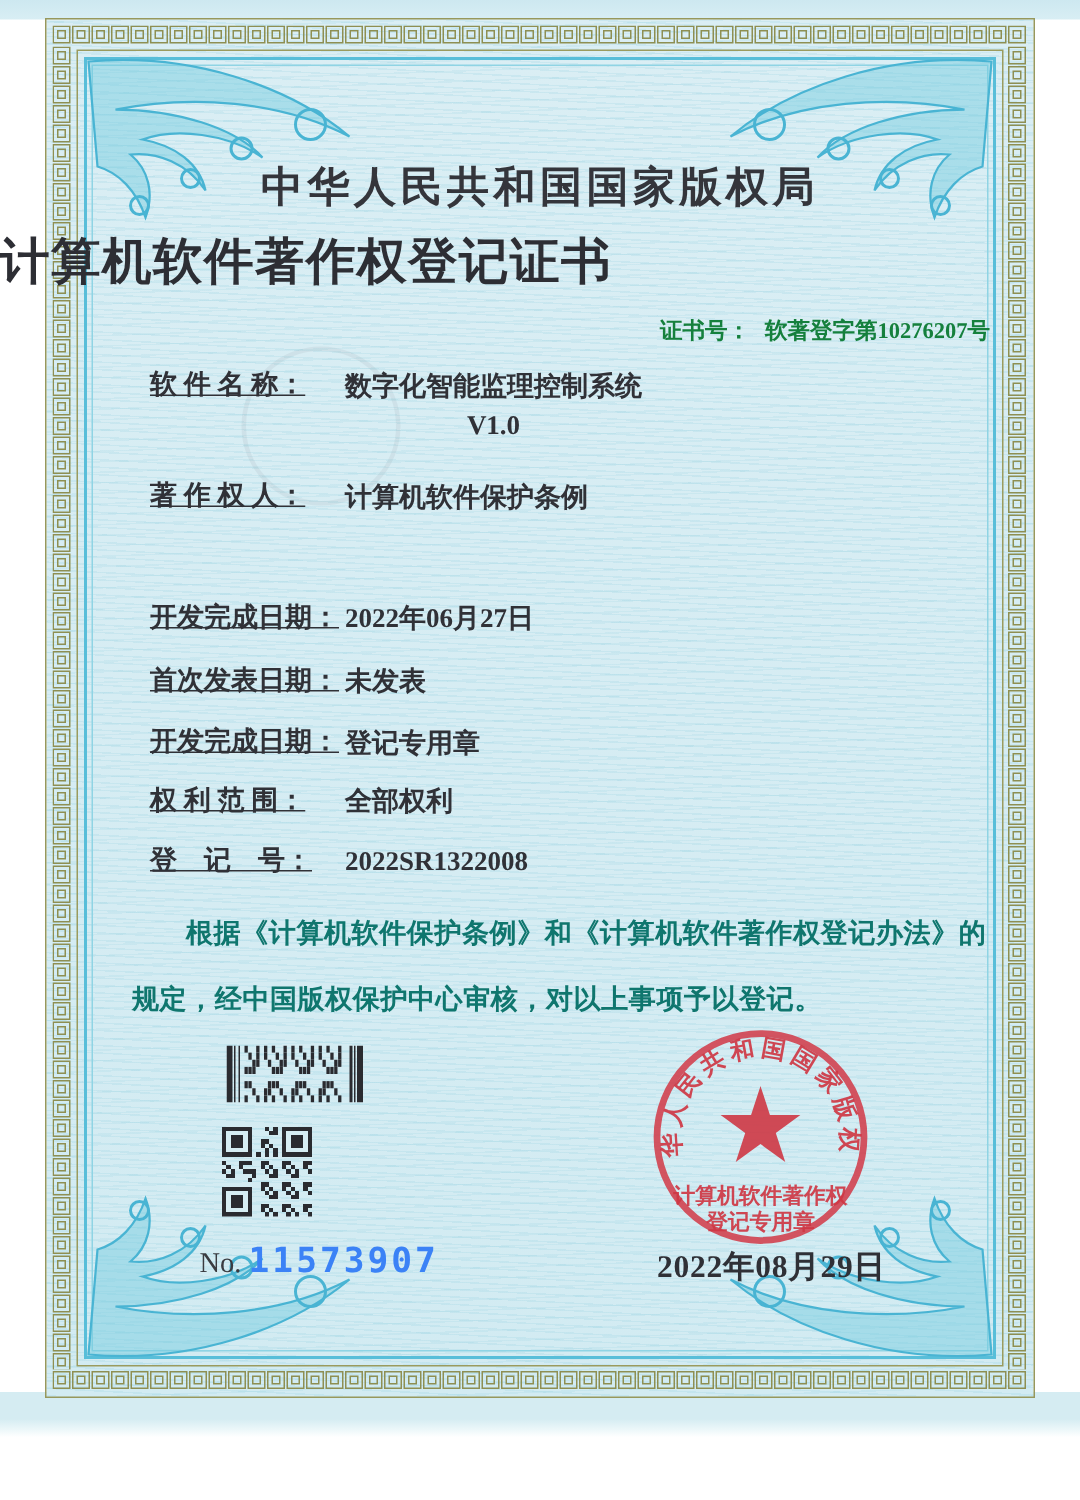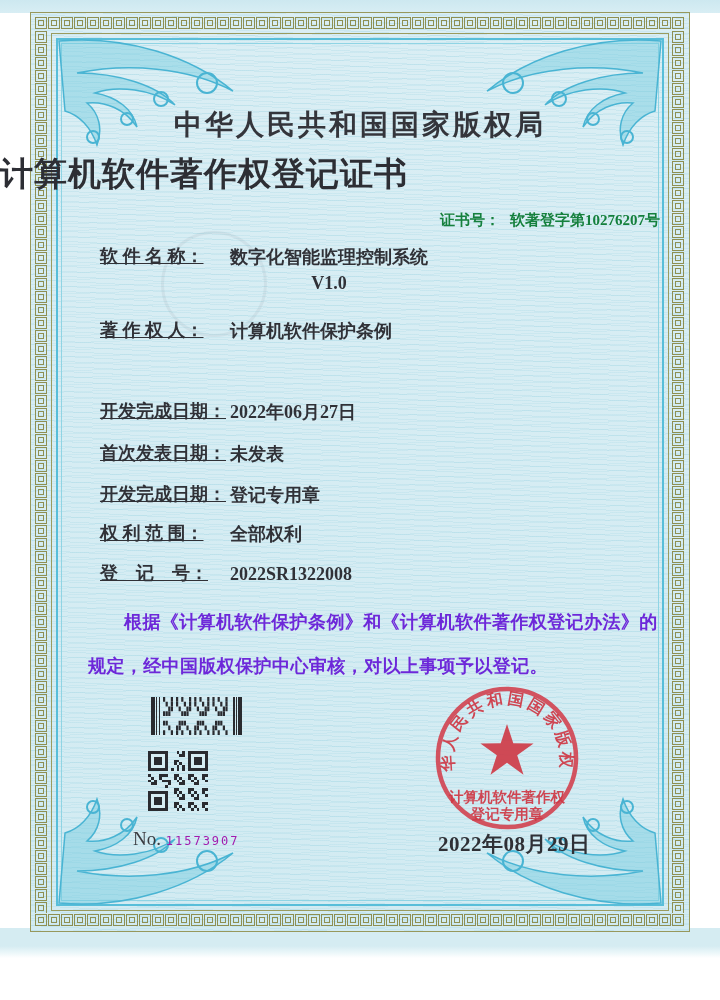--- a/index.html
+++ b/index.html
@@ -44,25 +44,25 @@
   .cert-title{position:absolute;left:0;right:0;top:152px;
     font-size:33px;font-weight:bold;color:#2d2e34;letter-spacing:1px;}
   .certno-line{position:absolute;left:440px;top:211px;font-size:15px;font-weight:bold;color:#15803d;white-space:nowrap;}
   .certno-line .certno-value{margin-left:10px;}
   .row{position:absolute;left:100px;width:560px;font-size:18px;font-weight:bold;color:#303137;}
   .row .lbl{position:absolute;left:0;top:0;white-space:pre;text-decoration:underline;}
   .row .val{position:absolute;left:130px;top:0;white-space:pre-line;line-height:1.45;text-align:center;}
   .r0{top:244px;} .r1{top:318px;} .r2{top:399px;} .r3{top:441px;}
   .r4{top:482px;} .r5{top:521px;} .r6{top:561px;}
   .statement{position:absolute;left:88px;top:601px;width:574px;
-    font-size:18px;font-weight:bold;color:#6d28d9;line-height:2.42;text-indent:36px;letter-spacing:.4px;}
+    font-size:18px;font-weight:bold;color:#0f766e;line-height:2.42;text-indent:36px;letter-spacing:.4px;}
   .barcode{position:absolute;left:151px;top:697px;width:100px;height:38px;}
   .qrcode{position:absolute;left:148px;top:751px;width:60px;height:60px;}
   .serial{position:absolute;left:133px;top:828px;font-size:19px;color:#3a3b40;white-space:nowrap;}
-  .serial .num{font-family:"DejaVu Sans Mono",monospace;font-size:12px;color:#a21caf;letter-spacing:2px;font-weight:normal;}
+  .serial .num{font-family:"DejaVu Sans Mono",monospace;font-size:23px;color:#3b82f6;letter-spacing:2px;font-weight:bold;}
   .seal{position:absolute;left:429px;top:680px;width:156px;height:156px;}
   .issue-date{position:absolute;left:438px;top:830px;font-size:21px;font-weight:bold;color:#2f3036;letter-spacing:.5px;text-align:right;}
 </style>
 </head>
 <body>
 
 <div class="edge-strip top"></div>
 <div class="edge-strip bottom"></div>
 
 <div class="cert">

